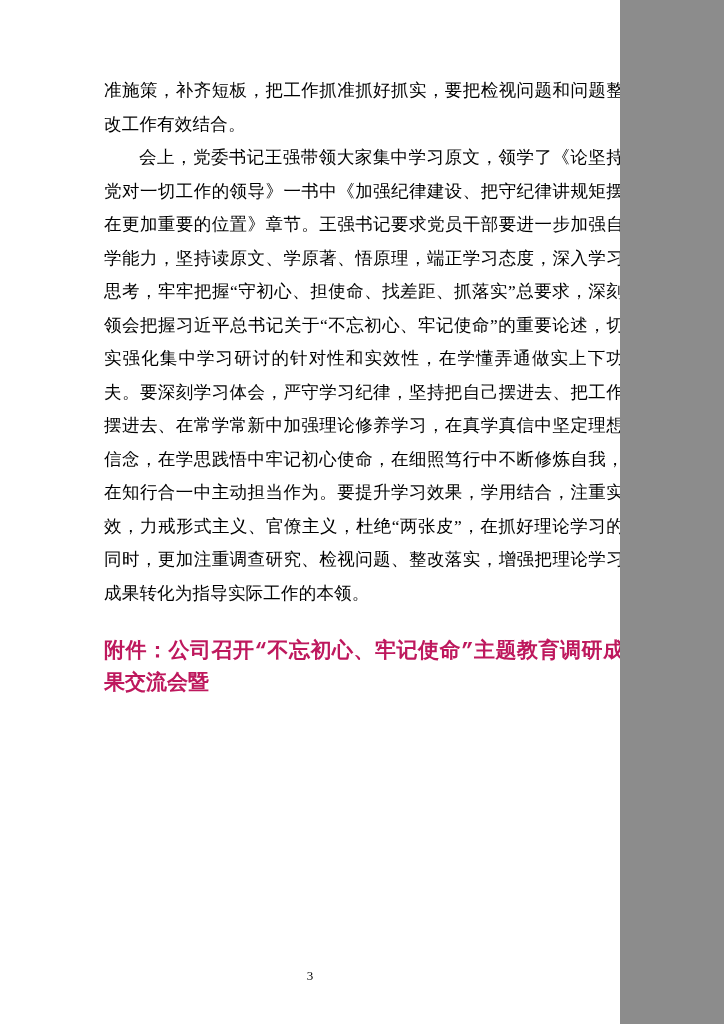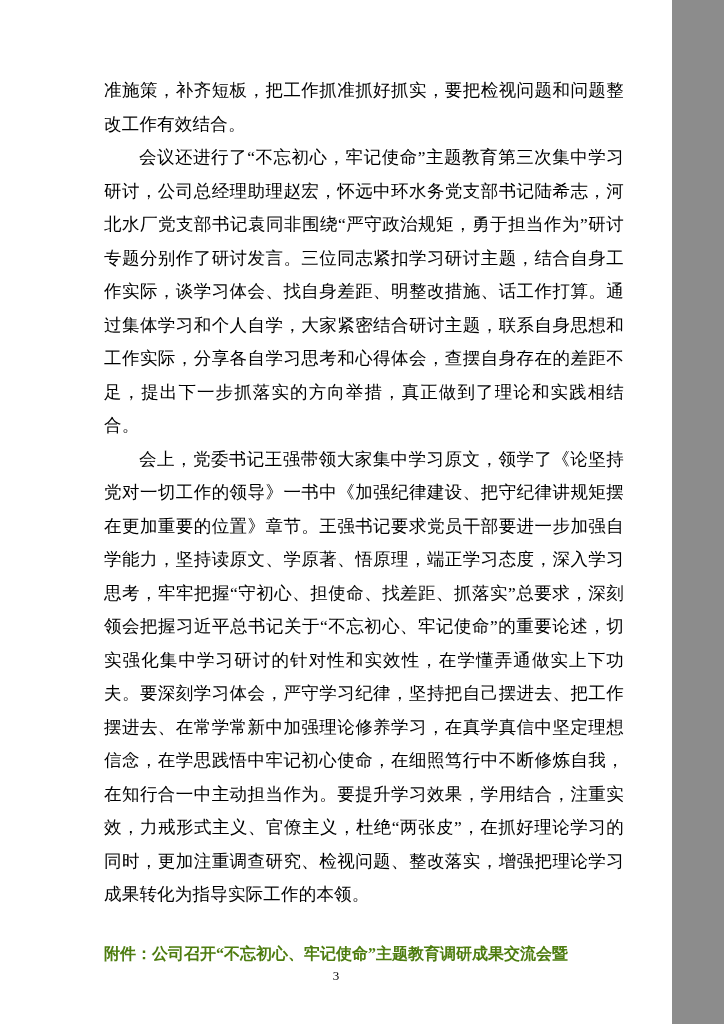--- a/index.html
+++ b/index.html
@@ -5,21 +5,21 @@
   html, body {
     margin: 0;
     padding: 0;
     background: #8c8c8c;
   }
   body {
     font-family: "Liberation Serif", "DejaVu Serif", serif;
   }
   .page {
     position: relative;
-    width: 672px;
+    width: 620px;
     height: 1024px;
     background: #ffffff;
     box-sizing: border-box;
     overflow: hidden;
   }
   .page-inner {
     position: absolute;
     left: 104px;
     top: 74px;
     width: 520px;
@@ -36,25 +36,25 @@
   .doc-body p {
     margin: 0;
     text-indent: 0;
     font-family: "Liberation Serif", "DejaVu Serif", serif;
   }
   .doc-body p.indent {
     text-indent: 2em;
   }
   .attach {
     margin-top: 26px;
-    font-size: 16px;
+    font-size: 21px;
     line-height: 32px;
     font-weight: bold;
-    font-family: Liberation Serif, serif;
-    color: #4d7c0f;
+    font-family: Liberation Mono, monospace;
+    color: #be185d;
     text-align: justify;
     text-justify: inter-ideograph;
   }
   .attach .line2 {
     display: block;
     text-indent: 2.6em;
     font-weight: bold;
   }
   .page-number {
     position: absolute;
@@ -67,21 +67,20 @@
     color: #000;
   }
 </style>
 </head>
 <body>
 
 <div class="page">
   <div class="page-inner">
     <div class="doc-body">
       <p>准施策，补齐短板，把工作抓准抓好抓实，要把检视问题和问题整改工作有效结合。</p>
-      <p class="indent">会议还进行了“不忘初心，牢记使命”主题教育第三次集中学习研讨，公司总经理助理赵宏，怀远中环水务党支部书记陆希志，河北水厂党支部书记袁同非围绕“严守政治规矩，勇于担当作为”研讨专题分别作了研讨发言。三位同志紧扣学习研讨主题，结合自身工作实际，谈学习体会、找自身差距、明整改措施、话工作打算。通过集体学习和个人自学，大家紧密结合研讨主题，联系自身思想和工作实际，分享各自学习思考和心得体会，查摆自身存在的差距不足，提出下一步抓落实的方向举措，真正做到了理论和实践相结合。</p>
       <p class="indent">会上，党委书记王强带领大家集中学习原文，领学了《论坚持党对一切工作的领导》一书中《加强纪律建设、把守纪律讲规矩摆在更加重要的位置》章节。王强书记要求党员干部要进一步加强自学能力，坚持读原文、学原著、悟原理，端正学习态度，深入学习思考，牢牢把握“守初心、担使命、找差距、抓落实”总要求，深刻领会把握习近平总书记关于“不忘初心、牢记使命”的重要论述，切实强化集中学习研讨的针对性和实效性，在学懂弄通做实上下功夫。要深刻学习体会，严守学习纪律，坚持把自己摆进去、把工作摆进去、在常学常新中加强理论修养学习，在真学真信中坚定理想信念，在学思践悟中牢记初心使命，在细照笃行中不断修炼自我，在知行合一中主动担当作为。要提升学习效果，学用结合，注重实效，力戒形式主义、官僚主义，杜绝“两张皮”，在抓好理论学习的同时，更加注重调查研究、检视问题、整改落实，增强把理论学习成果转化为指导实际工作的本领。</p>
     </div>
     <div class="attach">
       <span>附件：公司召开“不忘初心、牢记使命”主题教育调研成果交流会暨</span>
     </div>
   </div>
   <div class="page-number">3</div>
 </div>
 
 </body></html>

